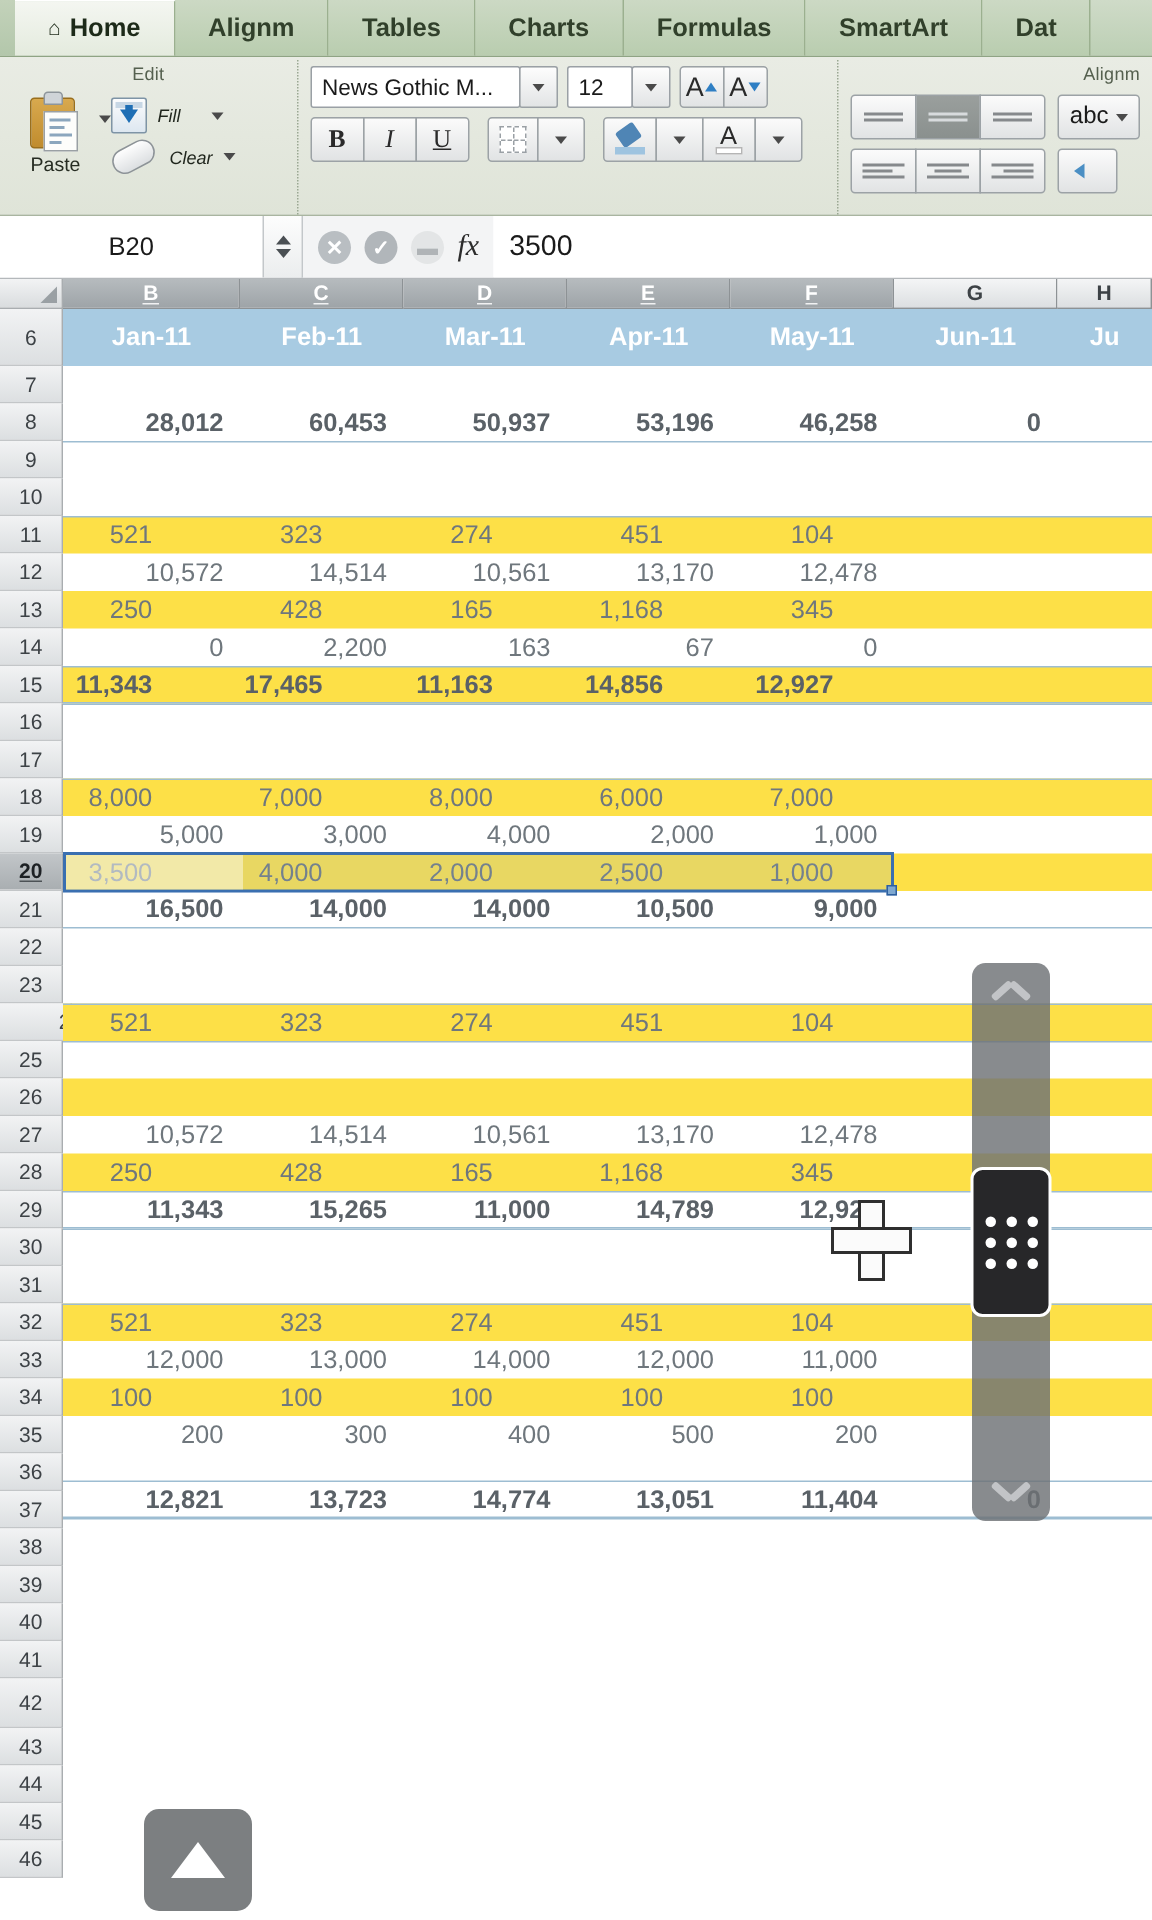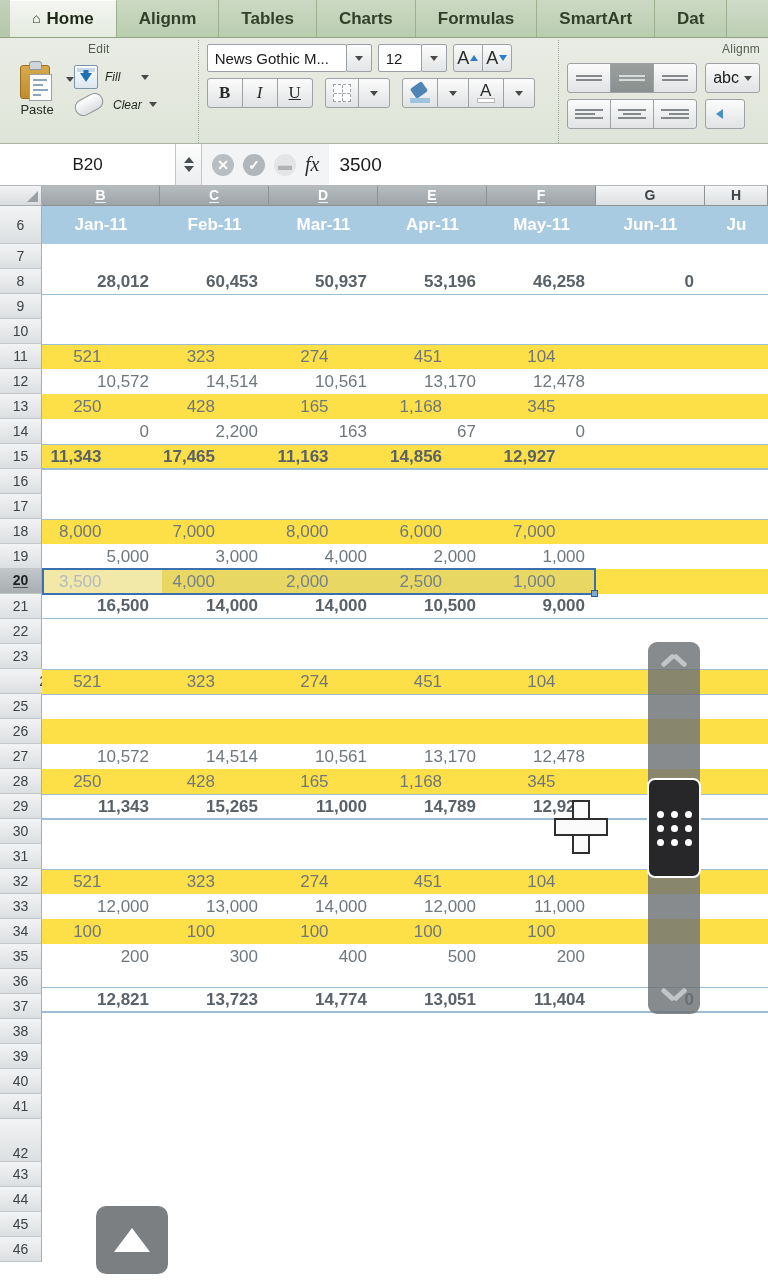--- a/index.html
+++ b/index.html
@@ -628,21 +628,21 @@
         </div>
         <div class="rowcell" style="height: 25px;">
           <span>39</span>
         </div>
         <div class="rowcell" style="height: 25px;">
           <span>40</span>
         </div>
         <div class="rowcell" style="height: 25px;">
           <span>41</span>
         </div>
-        <div class="rowcell" style="height: 43px; align-items: flex-end;">
+        <div class="rowcell" style="height: 33px;">
           <span>42</span>
         </div>
         <div class="rowcell" style="height: 25px;">
           <span>43</span>
         </div>
         <div class="rowcell" style="height: 25px;">
           <span>44</span>
         </div>
         <div class="rowcell" style="height: 25px;">
           <span>45</span>

